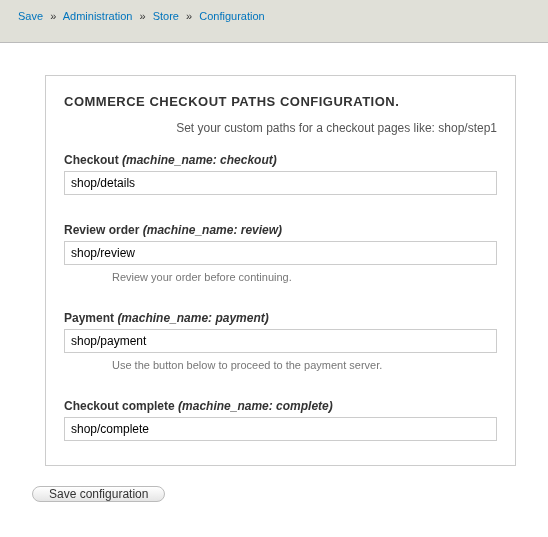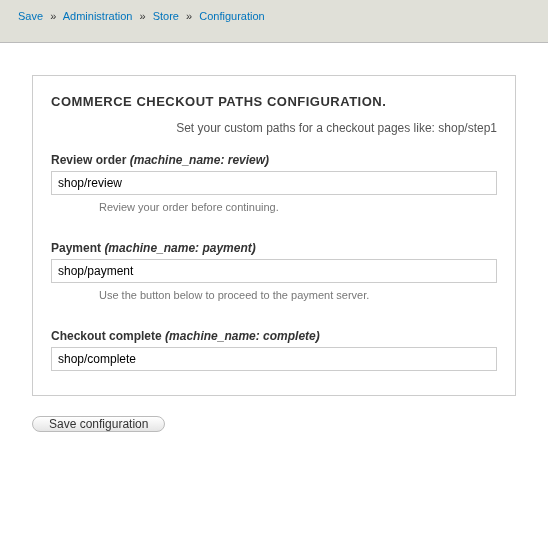--- a/index.html
+++ b/index.html
@@ -6,21 +6,21 @@
   body { font-family: "Lucida Grande", Verdana, sans-serif; font-size: 12px; color: #333; background: #fff; }
   .top-region { background: #e0e0d8; padding: 10px 18px 14px; border-bottom: 1px solid #bbb; }
   .breadcrumb { font-size: 11px; color: #0074bd; margin-bottom: 6px; }
   .breadcrumb a { color: #0074bd; text-decoration: none; }
   .breadcrumb .sep { color: #333; margin: 0 4px; }
   .page-title-row { display: flex; align-items: center; gap: 10px; }
   .page-title { font-size: 20px; font-weight: normal; color: #000; }
   .add-icon { width: 14px; height: 14px; display: inline-flex; align-items: center; justify-content: center; }
   .add-icon svg { display: block; }
   .content { padding: 32px 32px 10px; }
-  .panel { border: 1px solid #ccc; background: #fff; padding: 18px 18px 24px; }
+  .panel { border: 1px solid #ccc; background: #fff; padding: 18px 18px 24px; margin-left: 13px; }
   .panel-title { font-size: 13px; font-weight: bold; text-transform: uppercase; letter-spacing: .5px; color: #333; margin-bottom: 12px; }
   .panel-desc { font-size: 12px; color: #555; margin-bottom: 18px; text-align: right; }
   .field-group { margin-bottom: 28px; }
   .field-group:last-child { margin-bottom: 0; }
   .field-label { font-size: 12px; margin-bottom: 4px; color: #333; }
   .field-label .strong { font-weight: bold; }
   .field-label .machine { font-style: italic; font-weight: bold; color: #333; }
   .text-input { width: 100%; padding: 4px 6px; font-size: 12px; border: 1px solid #ccc; background: #fff; font-family: inherit; }
   .field-hint { font-size: 11px; color: #777; margin-top: 6px; padding-left: 48px; }
   .actions { padding: 10px 32px 20px; }
@@ -39,20 +39,27 @@
     <span class="sep">»</span>
     <a href="#">Configuration</a>
   </div>
 </div>
 
 <div class="content">
   <div class="panel">
     <div class="panel-title">COMMERCE CHECKOUT PATHS CONFIGURATION.</div>
     <div class="panel-desc">Set your custom paths for a checkout pages like: shop/step1</div>
 
+    <div class="field-group">
+      <div class="field-label">
+        <span class="strong">Checkout</span>
+        <span class="machine">(machine_name: checkout)</span>
+      </div>
+      <input type="text" class="text-input" value="shop/details" style="">
+    </div>
 
     <div class="field-group">
       <div class="field-label">
         <span class="strong">Review order</span>
         <span class="machine">(machine_name: review)</span>
       </div>
       <input type="text" class="text-input" value="shop/review" style="">
       <div class="field-hint">Review your order before continuing.</div>
     </div>
 

